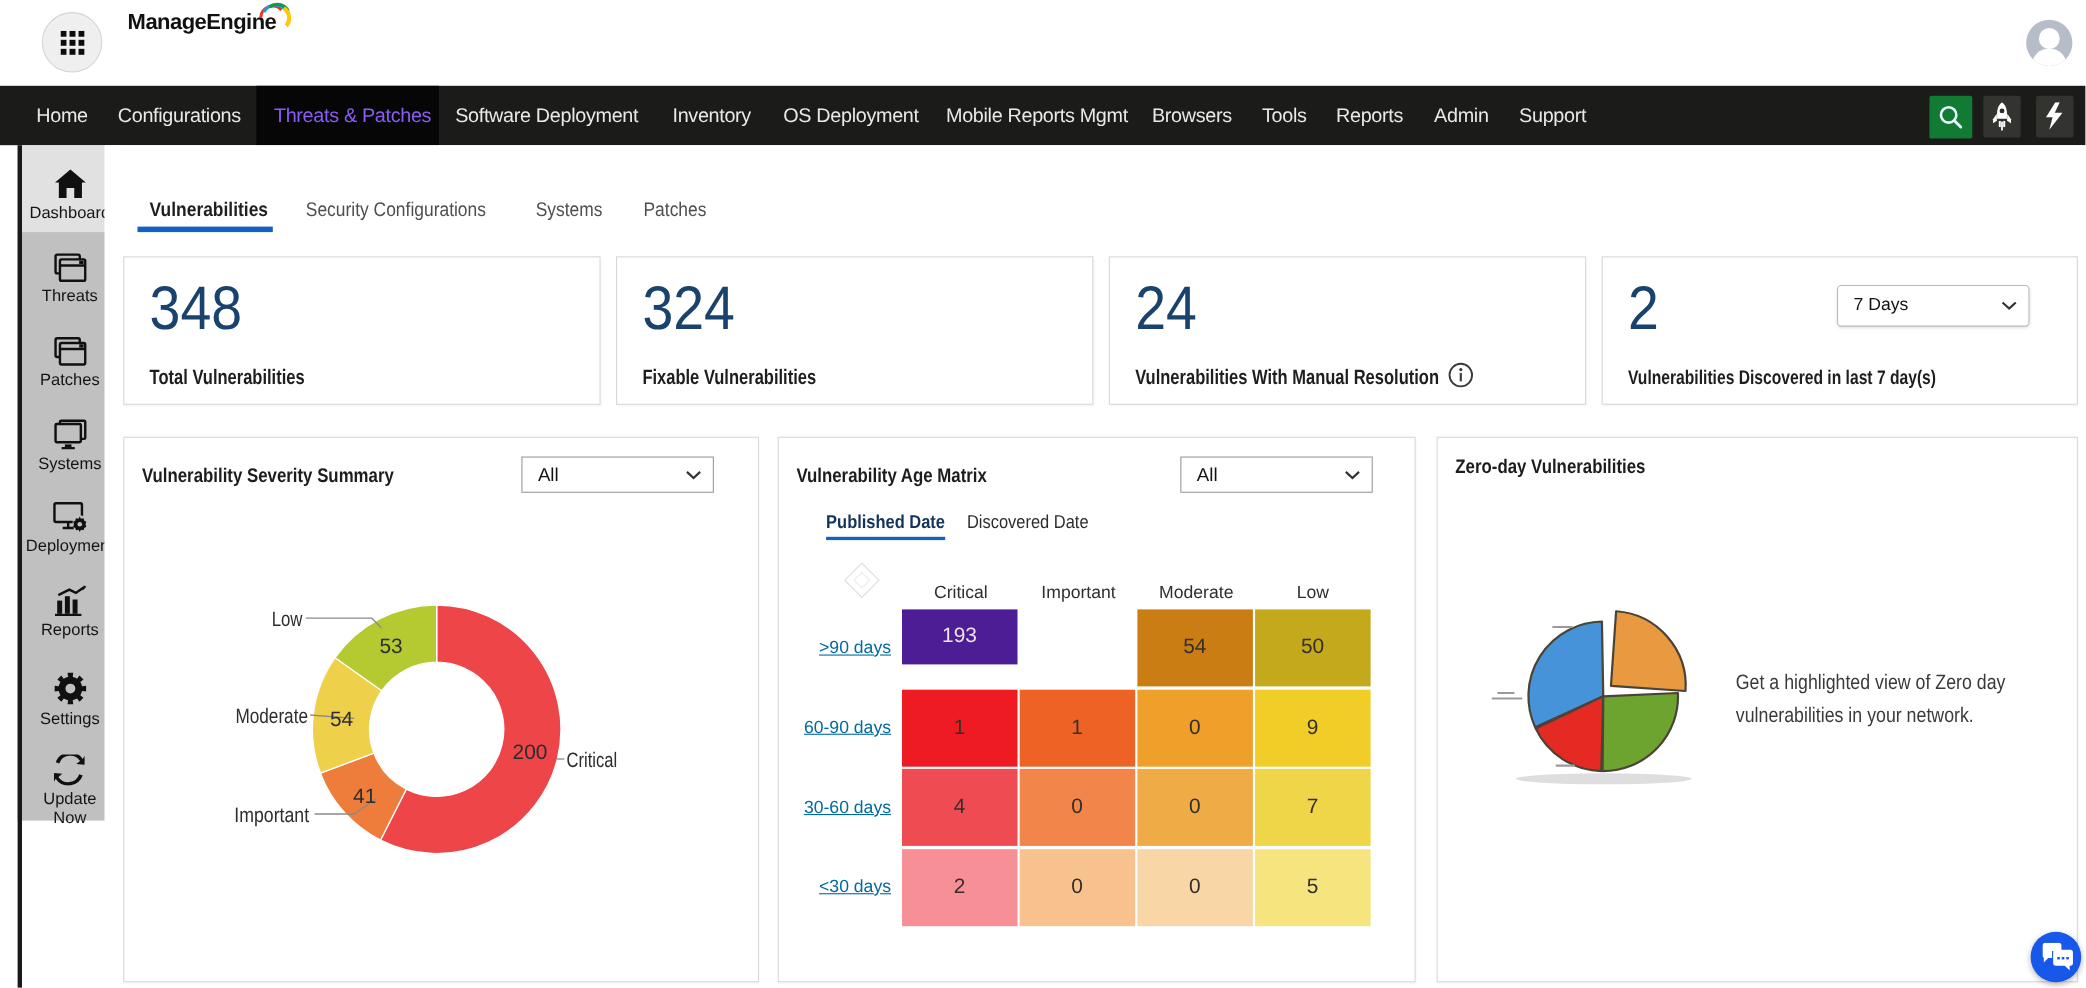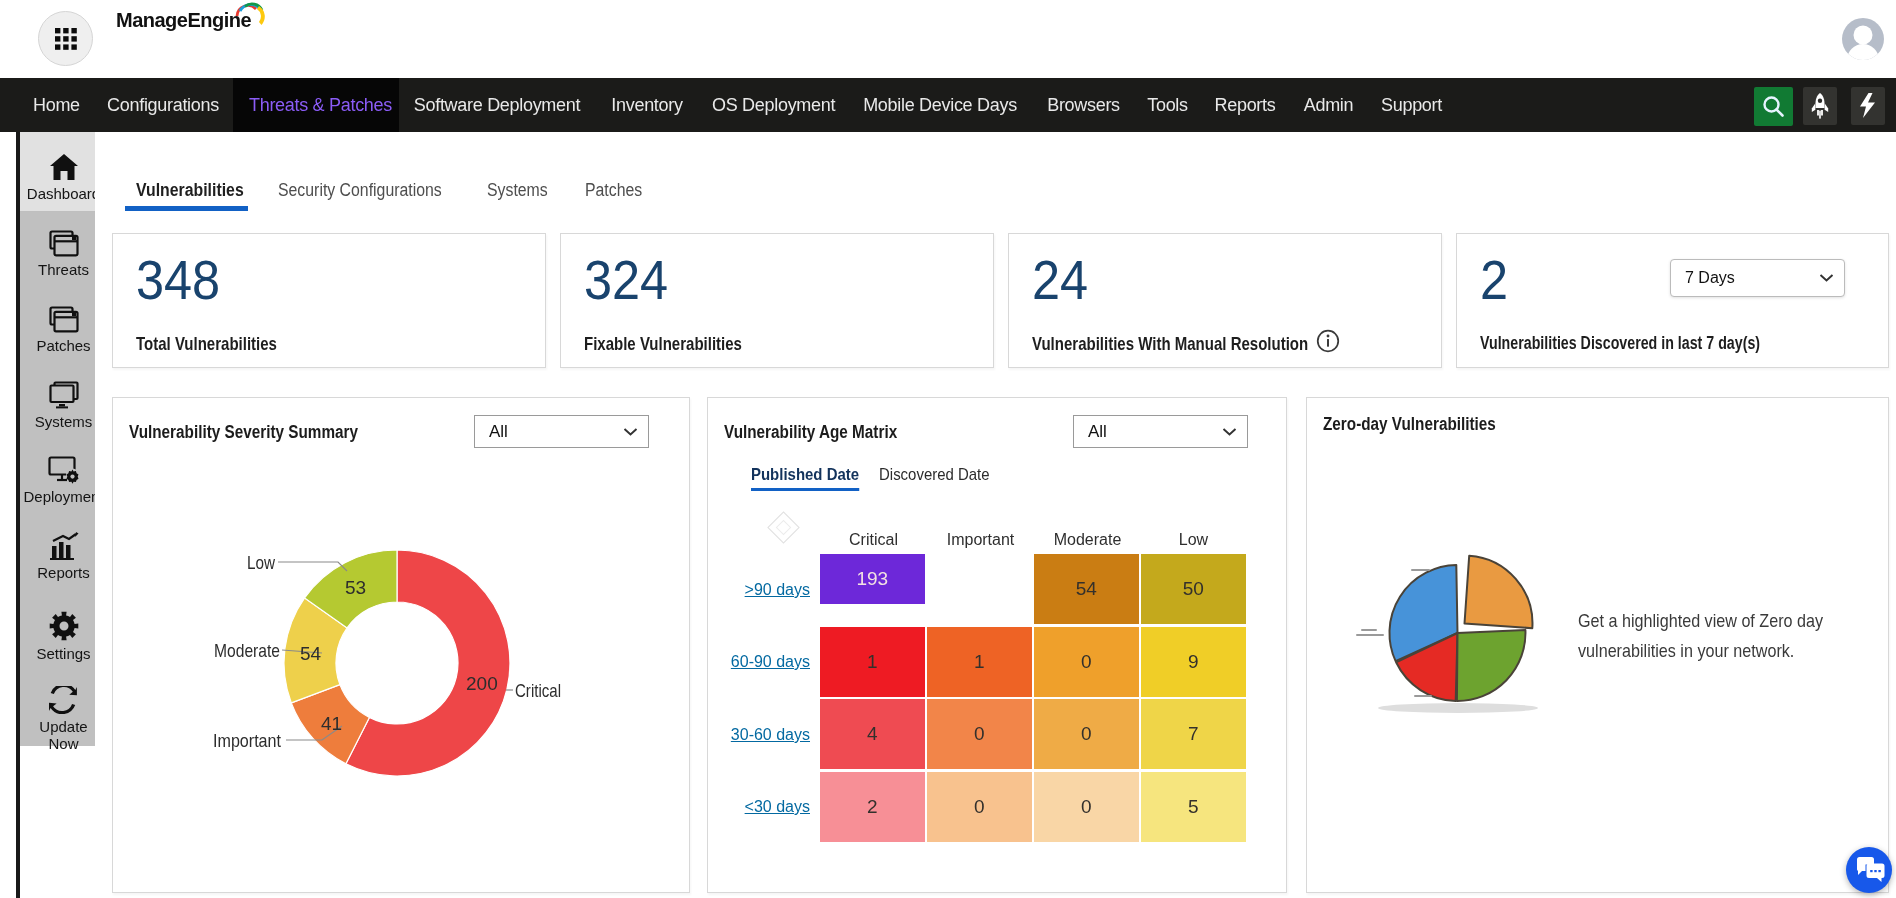--- a/index.html
+++ b/index.html
@@ -108,21 +108,21 @@
   </div>
 
   <div id="nav">
     <div class="active-bg"></div>
     <div class="item" style="left:33px;  width:46px;">Home</div>
     <div class="item" style="left:106px; width:114px;">Configurations</div>
     <div class="item" style="left:249px; width:138px; color:#8b5cf6;">Threats &amp; Patches</div>
     <div class="item" style="left:413px; width:168px;">Software Deployment</div>
     <div class="item" style="left:608px; width:78px;">Inventory</div>
     <div class="item" style="left:712px; width:120px;text-align:right;">OS Deployment</div>
-    <div class="item" style="left:860px; width:160px;">Mobile Device Days</div>
+    <div class="item" style="left:860px; width:160px;">Mobile Reports Mgmt</div>
     <div class="item" style="left:1046px; width:75px;">Browsers</div>
     <div class="item" style="left:1146px; width:43px;">Tools</div>
     <div class="item" style="left:1214px; width:62px;">Reports</div>
     <div class="item" style="left:1302px; width:53px;">Admin</div>
     <div class="item" style="left:1380px; width:63px;">Support</div>
     <div id="searchbtn">
       <svg width="23" height="23" viewBox="0 0 23 23" style="position:absolute; left:8px; top:8px;">
         <circle cx="9.5" cy="9.5" r="7" fill="none" stroke="#e6f4ff" stroke-width="2.4"></circle>
         <line x1="14.5" y1="14.5" x2="20.5" y2="20.5" stroke="#e6f4ff" stroke-width="2.6" stroke-linecap="round"></line>
       </svg>
@@ -313,21 +313,21 @@
   <div style="position:absolute; left:778px; top:522px; width:11px; height:11px; border:1px solid #ececec; transform:rotate(45deg);"></div>
   <div class="mhdr" style="left:820px; top:531px; width:107px;">Critical</div>
   <div class="mhdr" style="left:927px; top:531px; width:107px;">Important</div>
   <div class="mhdr" style="left:1034px; top:531px; width:107px;">Moderate</div>
   <div class="mhdr" style="left:1141px; top:531px; width:105px;">Low</div>
   <div class="mrow" style="left:700px; top:581px; width:110px;">&gt;90 days</div>
   <div class="mrow" style="left:700px; top:653px; width:110px;">60-90 days</div>
   <div class="mrow" style="left:700px; top:726px; width:110px;">30-60 days</div>
   <div class="mrow" style="left:700px; top:798px; width:110px;">&lt;30 days</div>
 
-  <div class="mcell" style="left:820px; top:554px; width:104.5px; height:50px; background:#6d28d9; color:#f3e2e2;">
+  <div class="mcell" style="left:820px; top:554px; width:104.5px; height:50px; background:#4c1d95; color:#f3e2e2;">
       <span>193</span>
     </div>
   <div class="mcell" style="left:1034px; top:554px; width:104.5px; height:70px; background:#ca7d13;">
       <span>54</span>
     </div>
   <div class="mcell" style="left:1141px; top:554px; width:104.5px; height:70px; background:#c4a91c;">
       <span>50</span>
     </div>
   <div class="mcell" style="left:820px; top:626.5px; width:104.5px; height:70px; background:#ee1b23;">
       <span>1</span>

